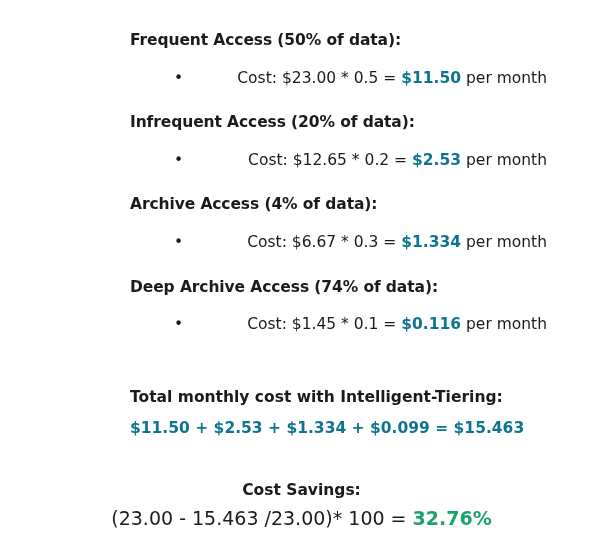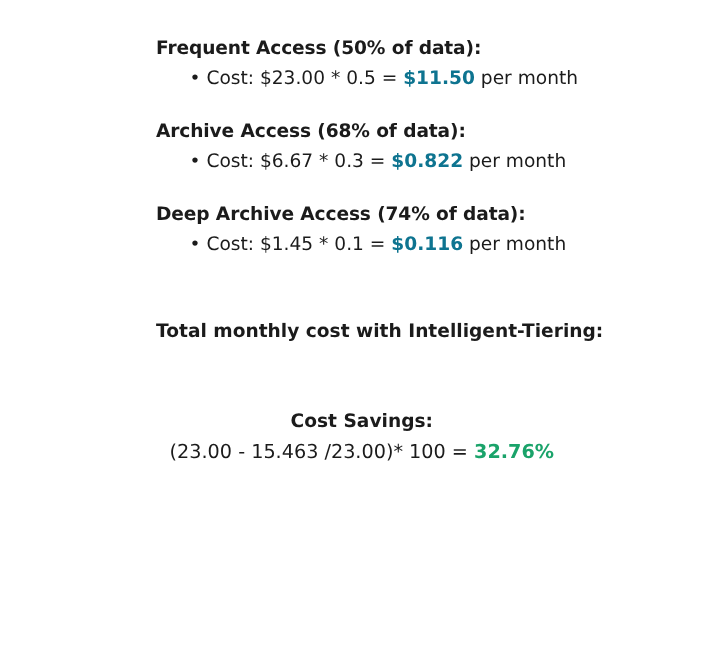--- a/index.html
+++ b/index.html
@@ -27,23 +27,24 @@
   }
   .section-heading {
     font-size: 15.5px;
     font-weight: bold;
     color: #1b1b1b;
     letter-spacing: -0.1px;
     margin: 0 0 3px 0;
     line-height: 1.35;
   }
   .bullet-list {
-    margin: 0;
+    margin: 16px;
     padding: 0 0 0 28px;
     list-style: none;
+    text-align: right;
   }
   .bullet-item {
     position: relative;
     font-size: 15.5px;
     line-height: 1.5;
     color: #1b1b1b;
     padding-left: 14px;
   }
   .bullet-item::before {
     content: "\2022";
@@ -69,69 +70,76 @@
     margin: 0 0 10px 0;
     line-height: 1.4;
   }
   .totals-line {
     font-size: 15.5px;
     font-weight: bold;
     color: #0e7490;
     line-height: 1.4;
   }
   .savings {
-    margin-top: 54px;
+    margin-top: 40px;
     text-align: center;
   }
   .savings-heading {
     font-size: 15.5px;
     font-weight: bold;
     color: #1b1b1b;
     margin: 0 0 3px 0;
     line-height: 1.4;
   }
   .savings-line {
-    font-size: 16px;
+    font-size: 19px;
     color: #1b1b1b;
     line-height: 1.4;
   }
   .savings-value {
     color: #1aa36a;
     font-weight: bold;
   }
 </style>
 </head>
 <body>
 
 <div class="page">
 
   <div class="section">
     <div class="section-heading">Frequent Access (50% of data):</div>
     <ul class="bullet-list">
       <li class="bullet-item"><span>Cost: $23.00 * 0.5 = </span><span class="accent">$11.50</span><span> per month</span></li>
     </ul>
   </div>
 
+  <div class="section">
+    <div class="section-heading">Infrequent Access (20% of data):</div>
+    <ul class="bullet-list">
+      <li class="bullet-item"><span>Cost: $12.65 * 0.2 = </span><span class="accent">$2.53</span><span> per month</span></li>
+    </ul>
+  </div>
 
   <div class="section">
-    <div class="section-heading">Archive Access (68% of data):</div>
+    <div class="section-heading">Archive Access (4% of data):</div>
     <ul class="bullet-list">
-      <li class="bullet-item"><span>Cost: $6.67 * 0.3 = </span><span class="accent">$0.822</span><span> per month</span></li>
+      <li class="bullet-item"><span>Cost: $6.67 * 0.3 = </span><span class="accent">$1.334</span><span> per month</span></li>
     </ul>
   </div>
 
   <div class="section">
     <div class="section-heading">Deep Archive Access (74% of data):</div>
     <ul class="bullet-list">
       <li class="bullet-item"><span>Cost: $1.45 * 0.1 = </span><span class="accent">$0.116</span><span> per month</span></li>
     </ul>
   </div>
 
   <div class="totals">
     <div class="totals-heading">Total monthly cost with Intelligent-Tiering:</div>
+    <div class="totals-line">$11.50 + $2.53 + $1.334 + $0.099 = $15.463</div>
   </div>
 
   <div class="savings">
     <div class="savings-heading">Cost Savings:</div>
     <div class="savings-line"><span>(23.00 - 15.463 /23.00)* 100 = </span><span class="savings-value">32.76%</span></div>
   </div>
 
 </div>
 
 </body></html>

